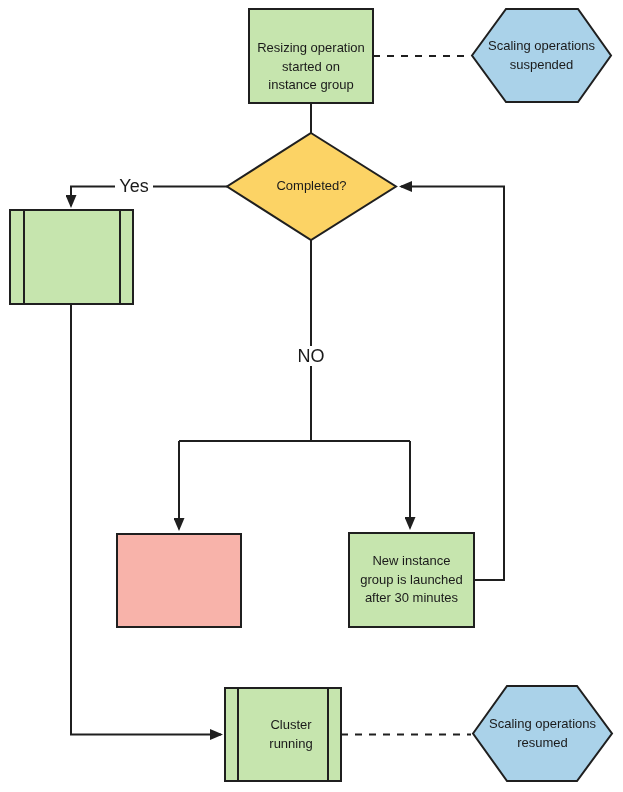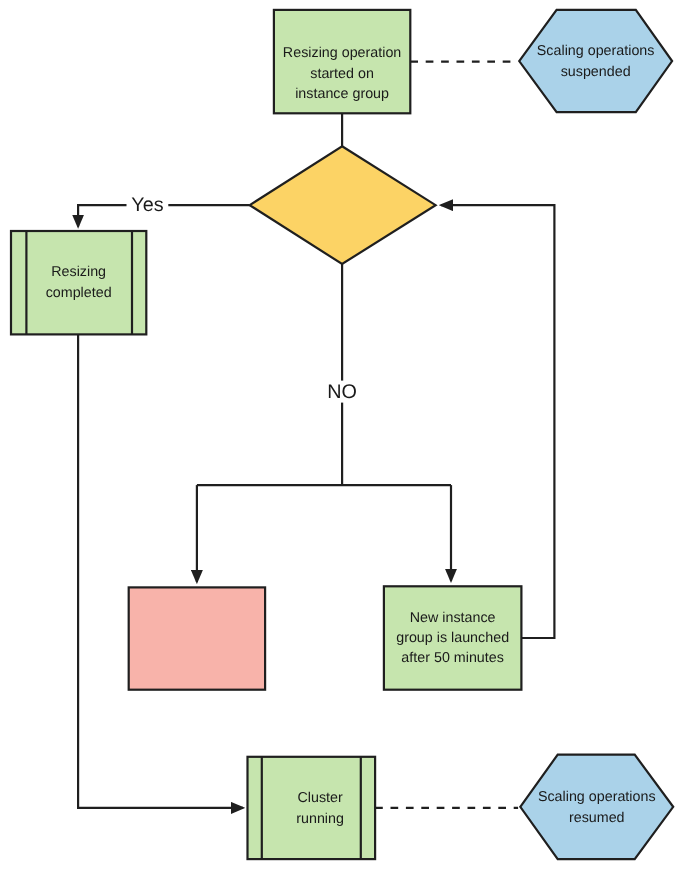--- a/index.html
+++ b/index.html
@@ -87,28 +87,27 @@
     </g>
   </svg>
 
   <div class="node-label" style="left:249px;top:9px;width:124px;height:116px;">Resizing operation
 started on
 instance group</div>
 
   <div class="node-label" style="left:472px;top:9px;width:139px;height:93px;">Scaling operations
 suspended</div>
 
+  <div class="node-label" style="left:227px;top:133px;width:169px;height:107px;">Completed?</div>
 
-  <div class="node-label" style="left:10px;top:210px;width:123px;height:94px;">Resizing
-completed</div>
 
 
   <div class="node-label" style="left:349px;top:533px;width:125px;height:94px;">New instance
 group is launched
-after 50 minutes</div>
+after 30 minutes</div>
 
   <div class="node-label" style="left:225px;top:688px;width:116px;height:93px;padding-left:16px;">Cluster
 running</div>
 
   <div class="node-label" style="left:473px;top:686px;width:139px;height:95px;">Scaling operations
 resumed</div>
 
   <div class="edge-label" style="left:115px;top:176px;width:38px;height:20px;">Yes</div>
 
   <div class="edge-label" style="left:294px;top:346px;width:34px;height:20px;">NO</div>

